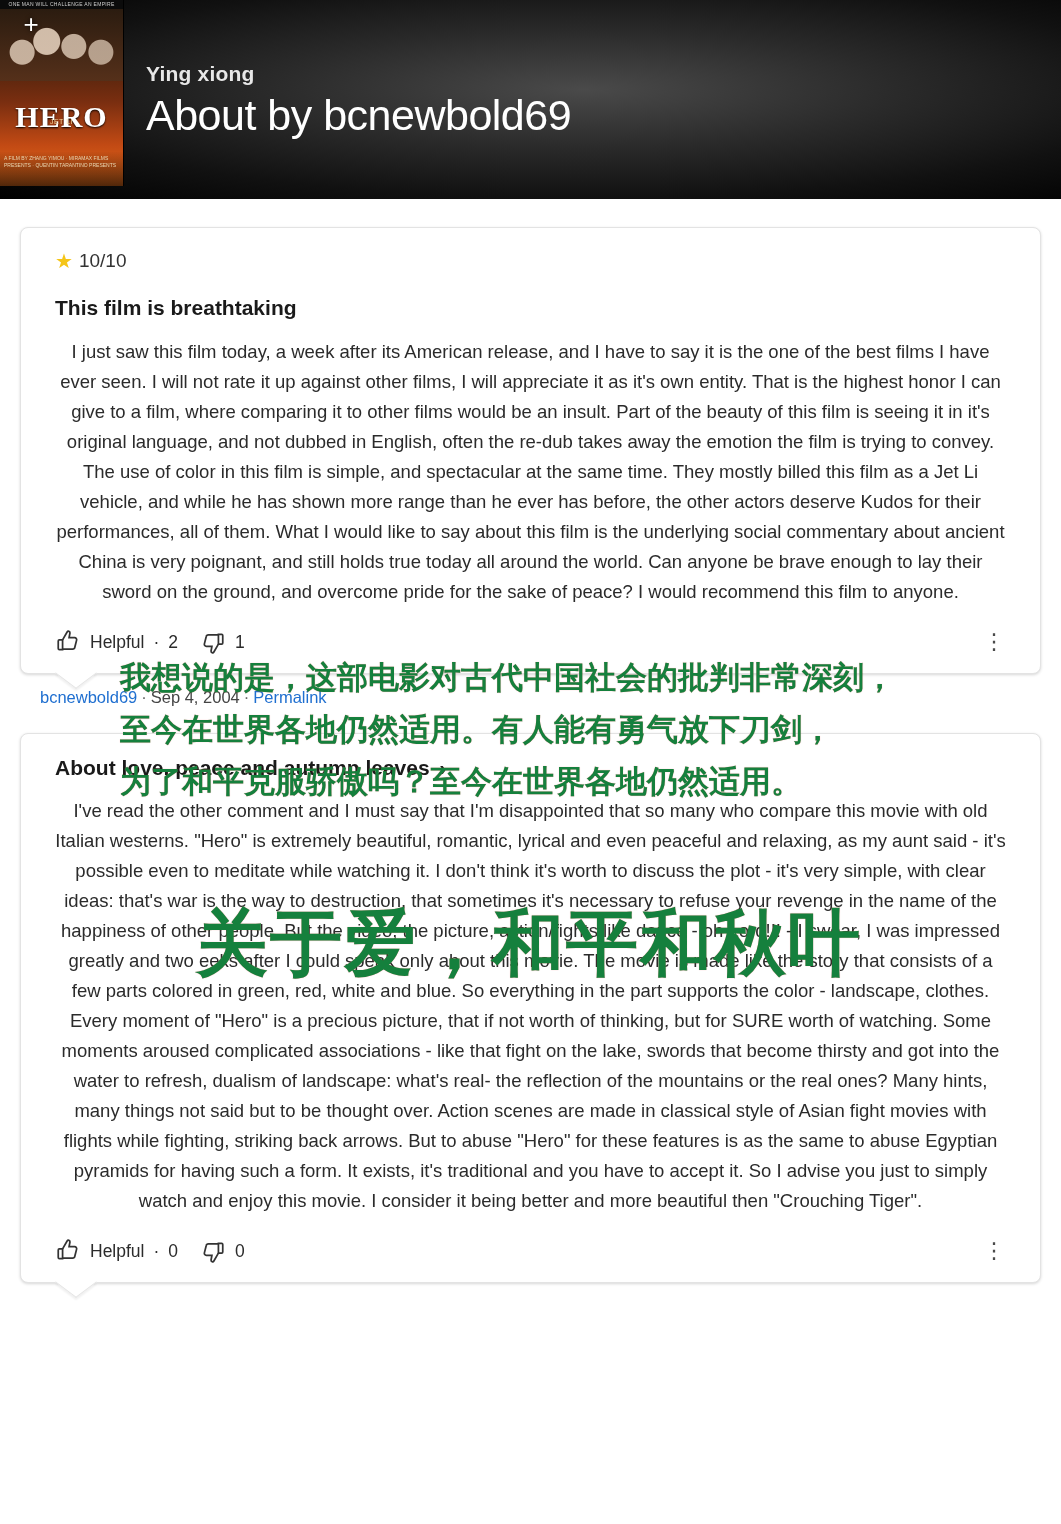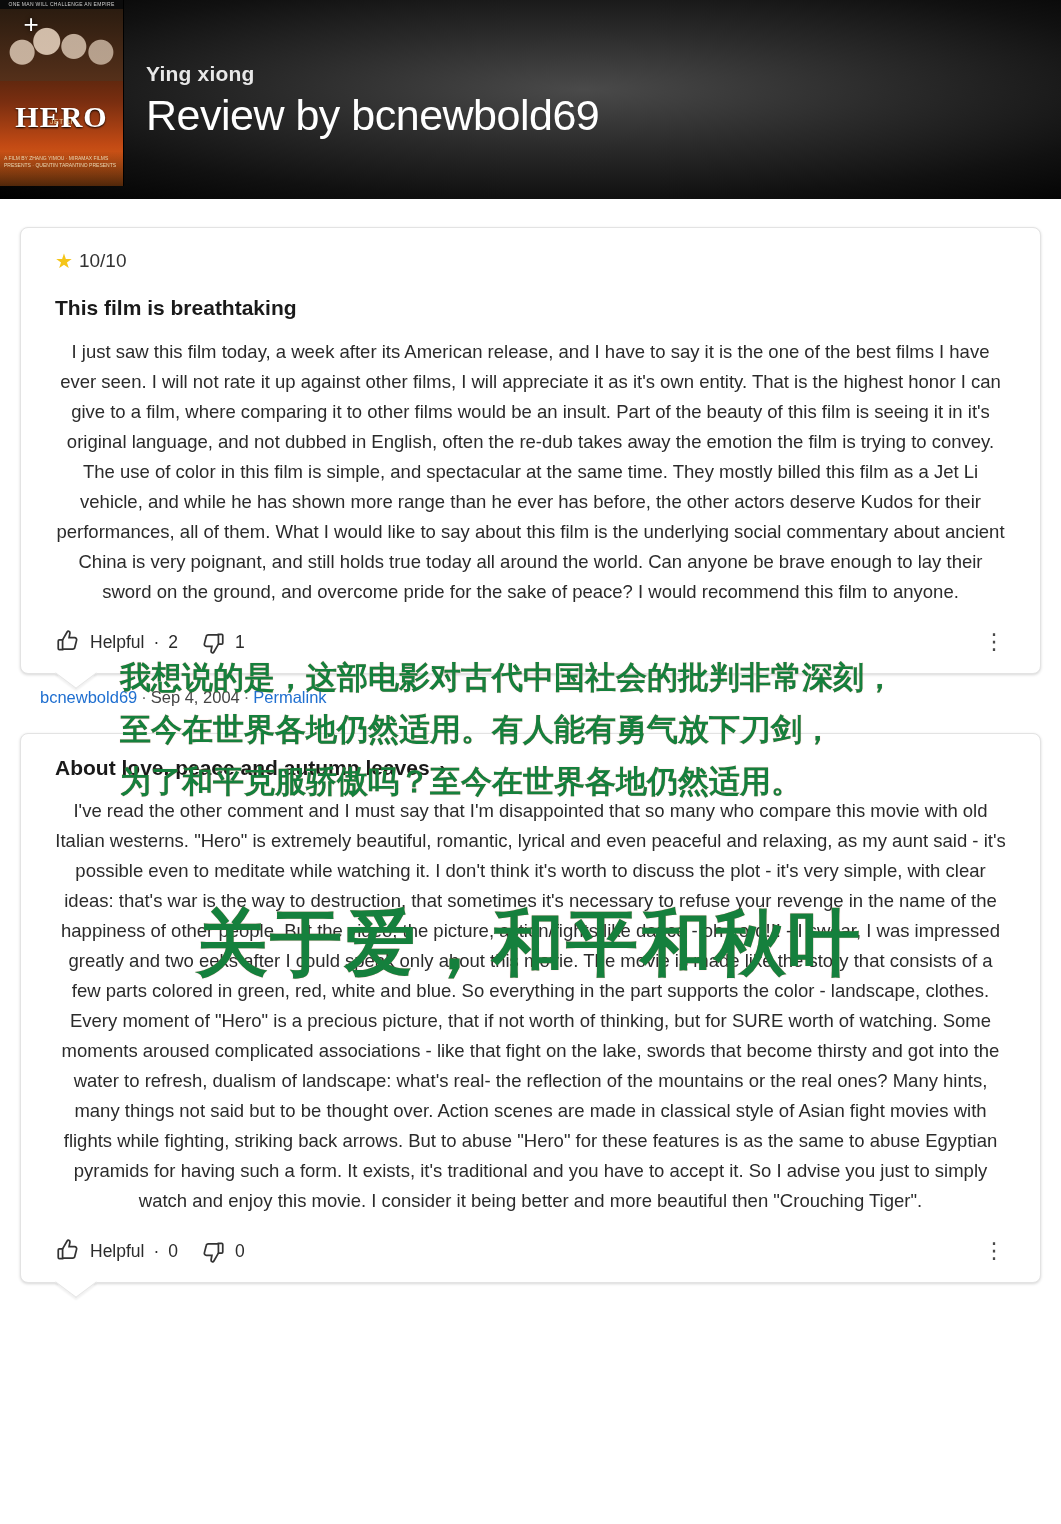--- a/index.html
+++ b/index.html
@@ -271,21 +271,21 @@
     <div class="poster">
       <div class="p-top">ONE MAN WILL CHALLENGE AN EMPIRE</div>
       <div class="p-faces"></div>
       <div class="p-hero">HERO</div>
       <div class="p-sub">JET LI</div>
       <div class="p-bottom">A FILM BY ZHANG YIMOU · MIRAMAX FILMS PRESENTS · QUENTIN TARANTINO PRESENTS</div>
       <div class="plus-badge">+</div>
     </div>
     <div class="header-text">
       <div class="series-name">Ying xiong</div>
-      <div class="header-title">Review by bcnewbold69</div>
+      <div class="header-title">About by bcnewbold69</div>
     </div>
   </div>
 
   <div class="content">
 
     <div class="card">
       <div class="rating-row">
         <span class="star-icon">★</span>
         <span class="rating-text">10/10</span>
       </div>

